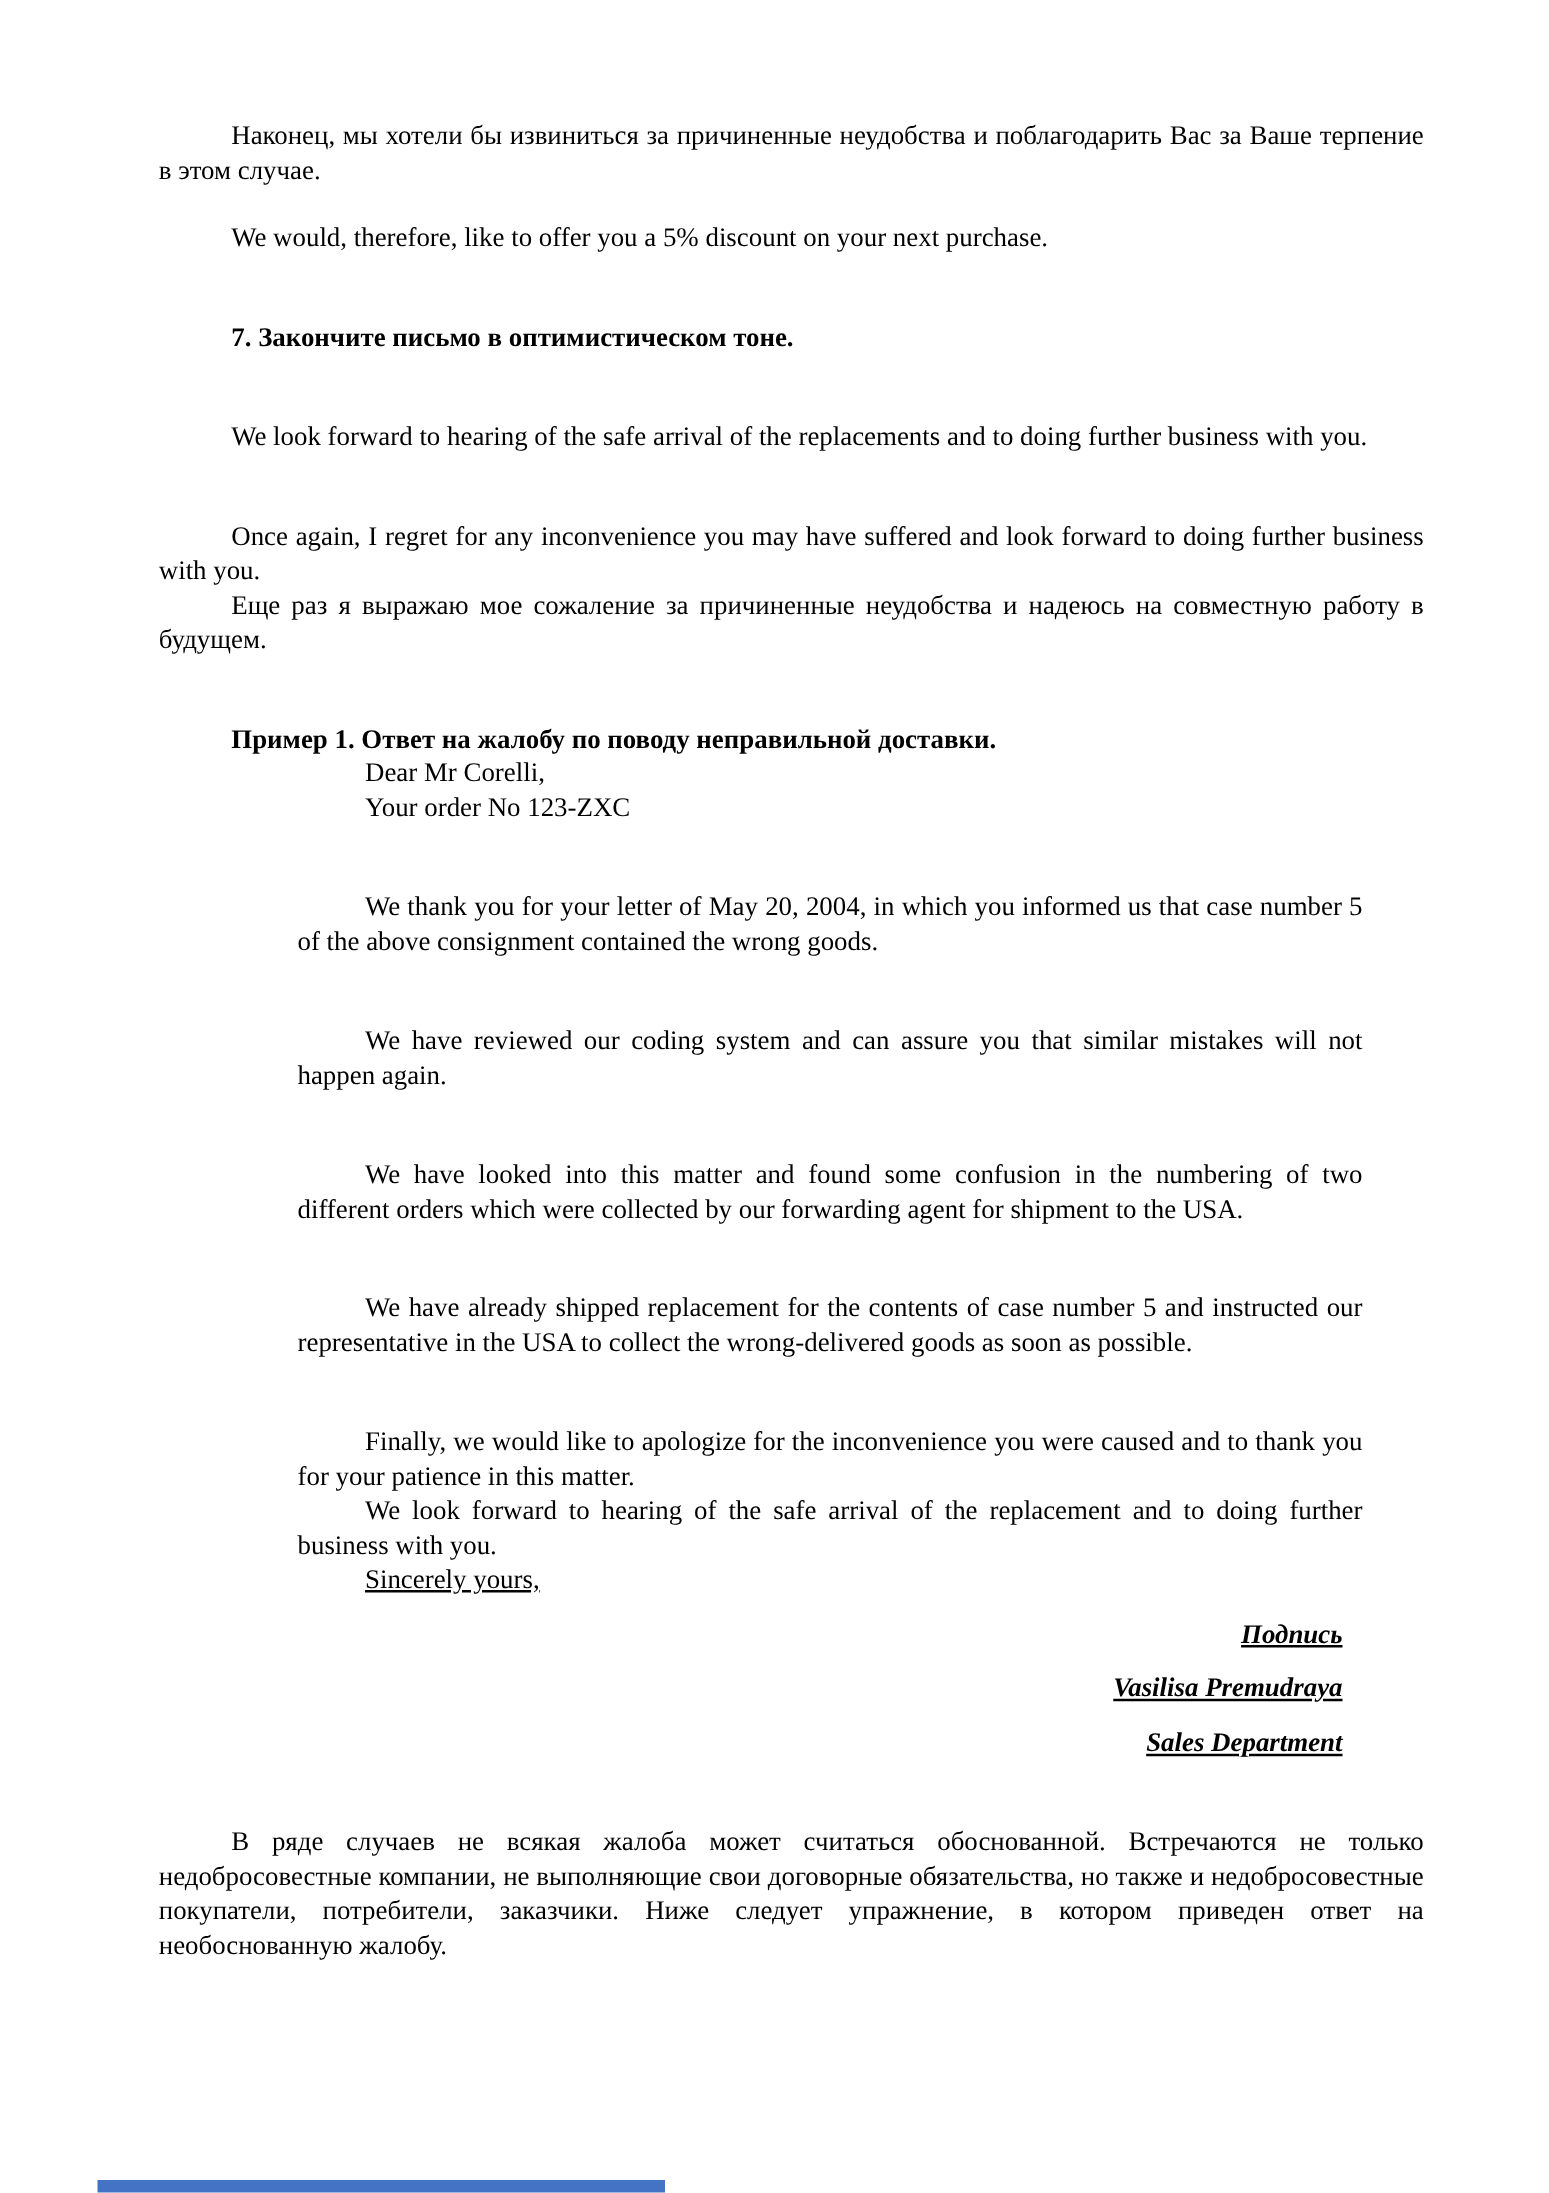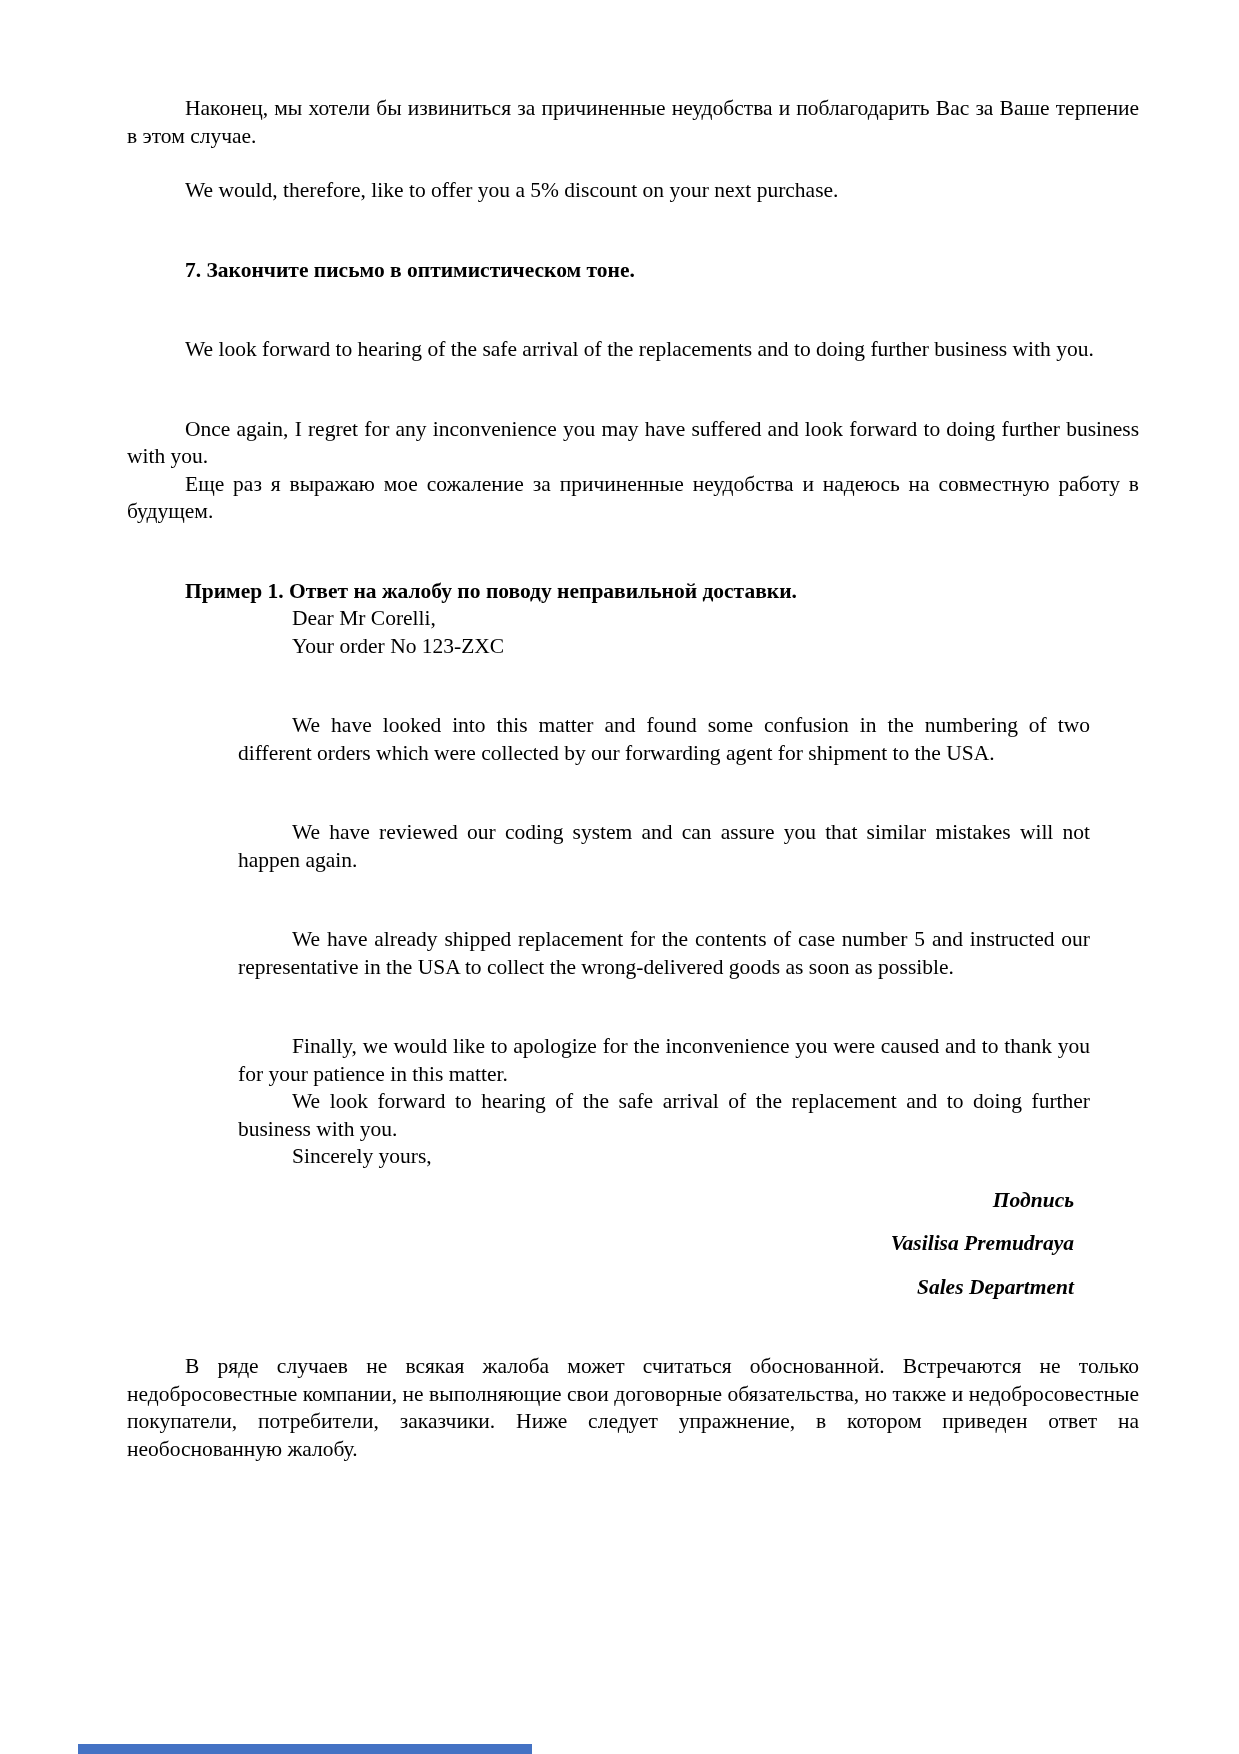--- a/index.html
+++ b/index.html
@@ -47,20 +47,21 @@
   .letter .line {
     margin: 0;
     line-height: 27.5px;
     text-indent: 54px;
   }
   .letter .subject {
     font-weight: normal;
   }
   .signature-block {
     margin: 0;
+    text-decoration: underline;
   }
   .signature-block .sig-line {
     margin: 16px;
     line-height: 27.5px;
     padding-left: 107px;
     font-weight: bold;
     font-style: italic;
     text-align: right;
   }
   .bottom-bar {
@@ -88,24 +89,25 @@
   <p class="para">Еще раз я выражаю мое сожаление за причиненные неудобства и надеюсь на совместную работу в будущем.</p>
 
 
   <p class="heading gap2">Пример 1. Ответ на жалобу по поводу неправильной доставки.</p>
 
   <div class="letter">
     <p class="line gap2">Dear Mr Corelli,</p>
 
     <p class="line subject gap2">Your order No 123-ZXC</p>
 
+    <p class="para gap2">We thank you for your letter of May 20, 2004, in which you informed us that case number 5 of the above consignment contained the wrong goods.</p>
+
+    <p class="para gap2">We have reviewed our coding system and can assure you that similar mistakes will not happen again.</p>
 
     <p class="para gap2">We have looked into this matter and found some confusion in the numbering of two different orders which were collected by our forwarding agent for shipment to the USA.</p>
-
-    <p class="para gap2">We have reviewed our coding system and can assure you that similar mistakes will not happen again.</p>
 
     <p class="para gap2">We have already shipped replacement for the contents of case number 5 and instructed our representative in the USA to collect the wrong-delivered goods as soon as possible.</p>
 
     <p class="para gap2">Finally, we would like to apologize for the inconvenience you were caused and to thank you for your patience in this matter.</p>
     <p class="para">We look forward to hearing of the safe arrival of the replacement and to doing further business with you.</p>
 
     <div class="signature-block gap15">
       <p class="line">Sincerely yours,</p>
       <p class="sig-line">Подпись</p>
       <p class="sig-line">Vasilisa Premudraya</p>

